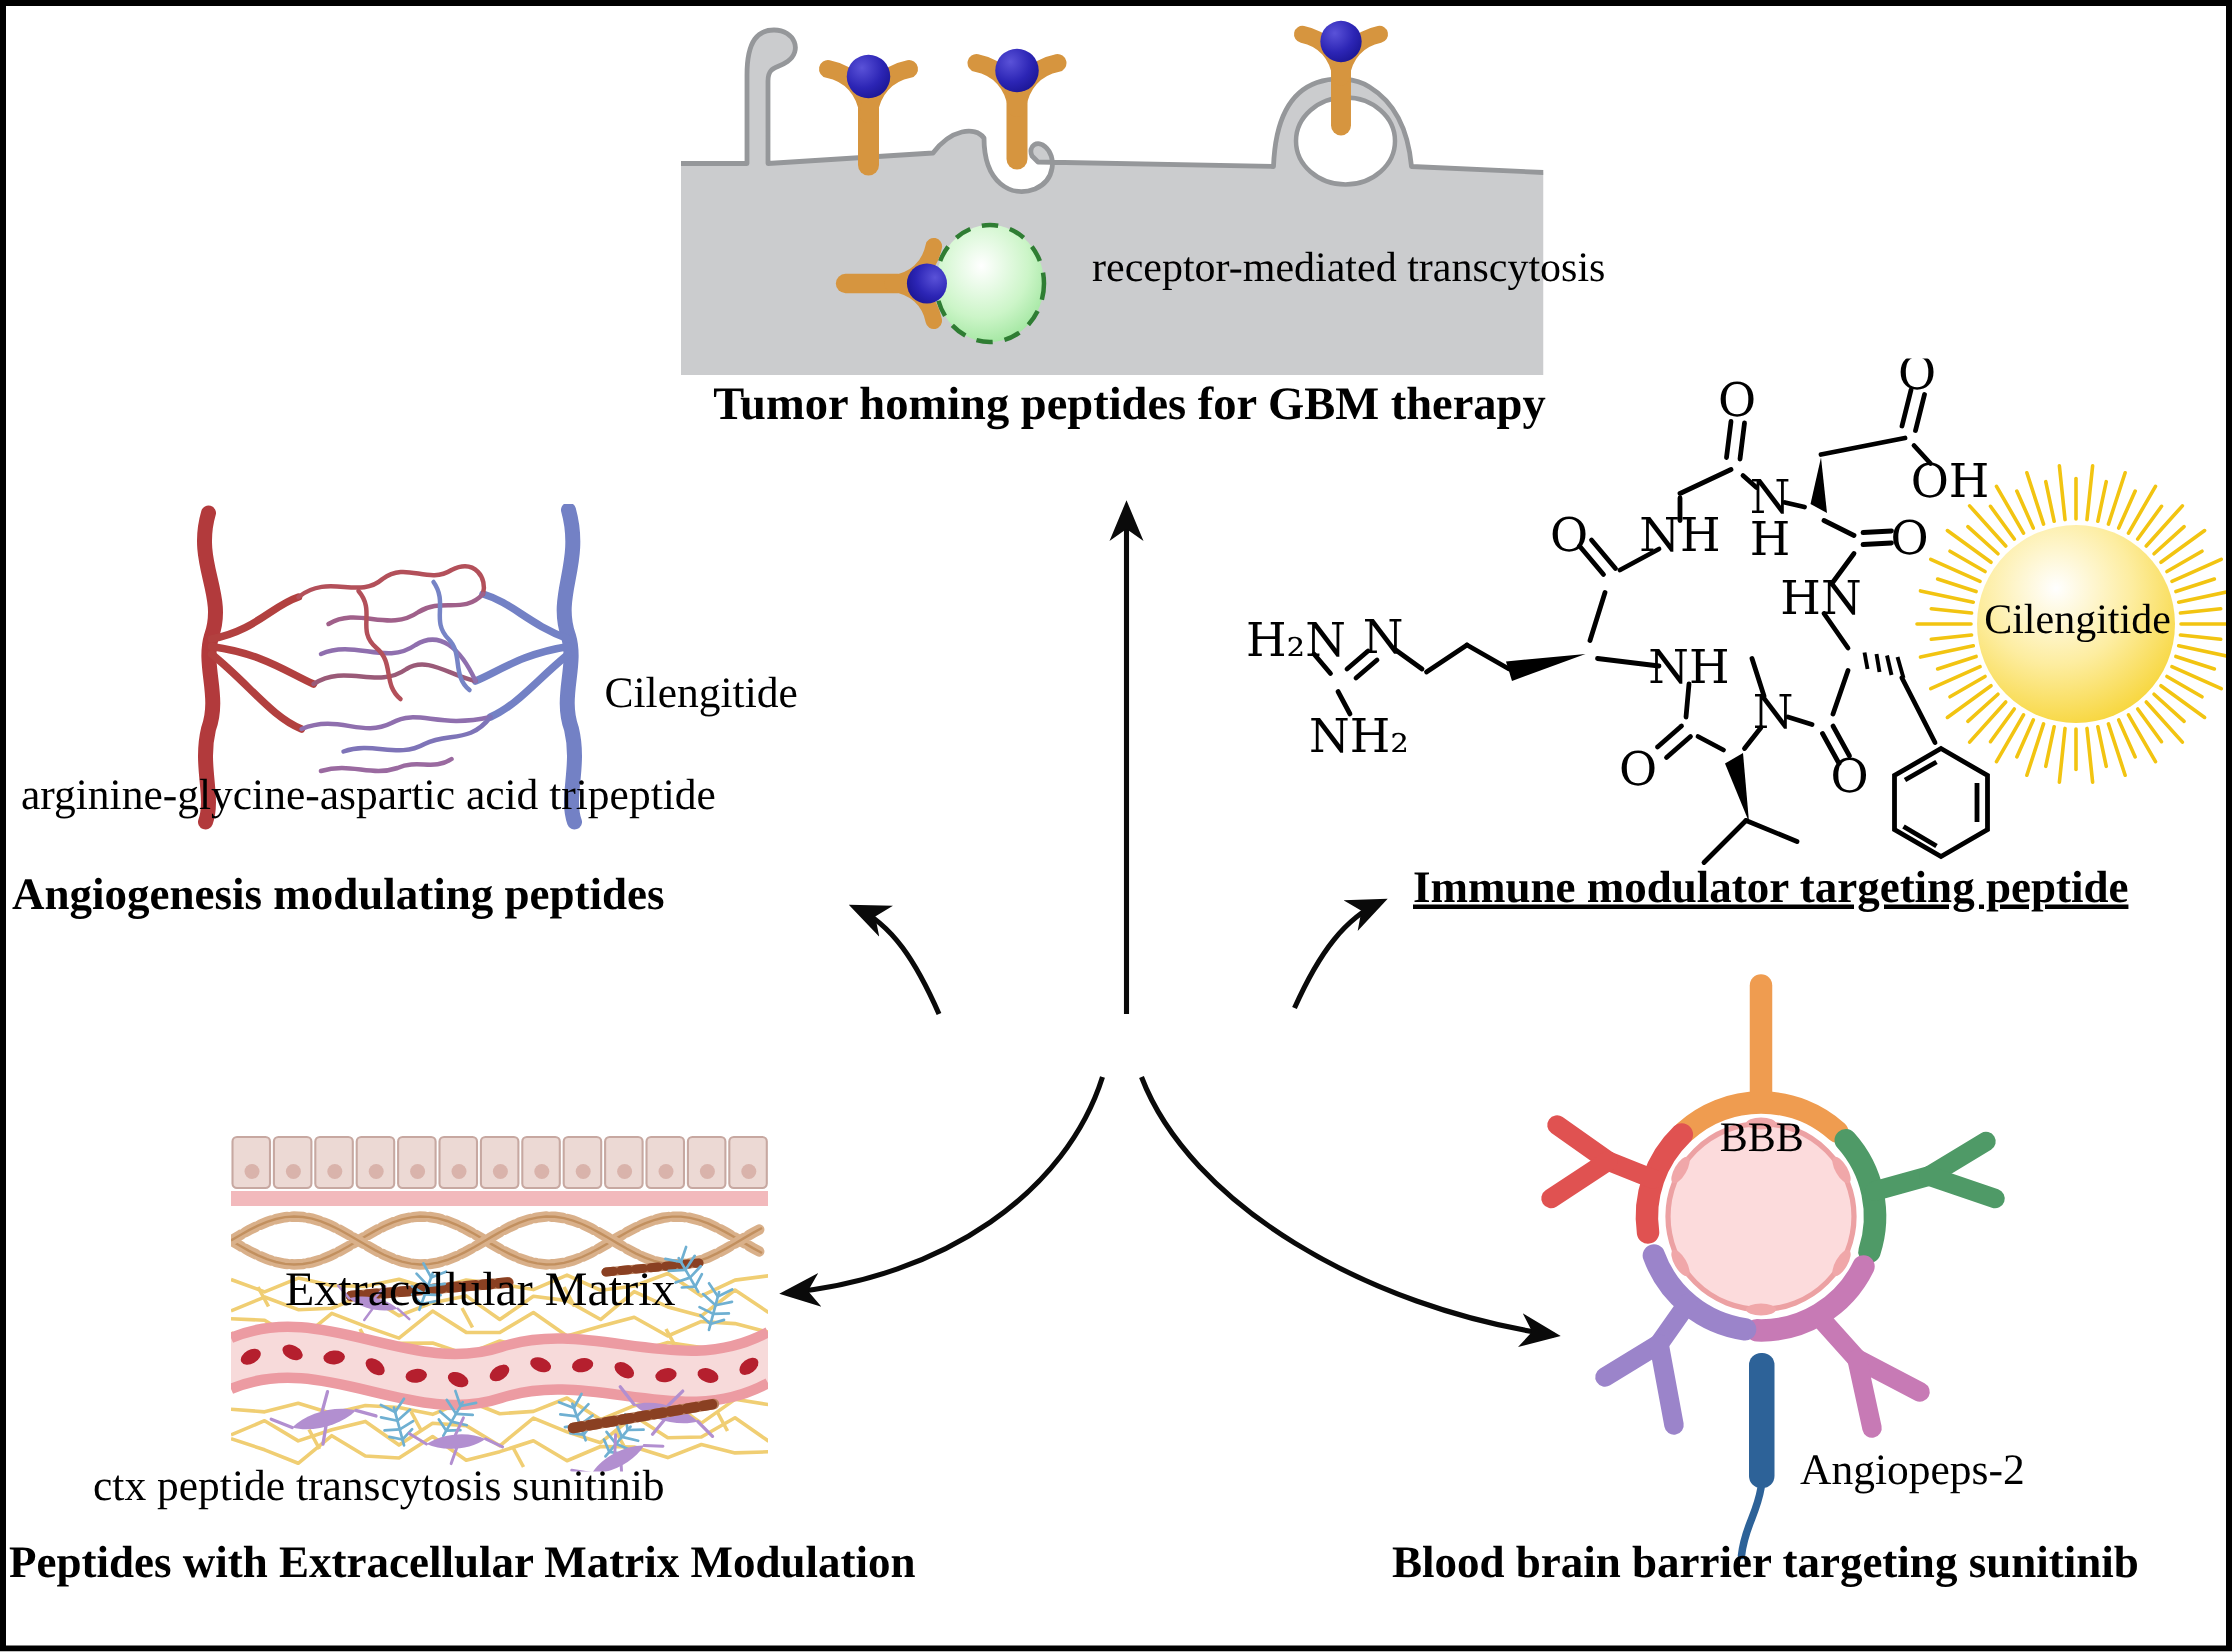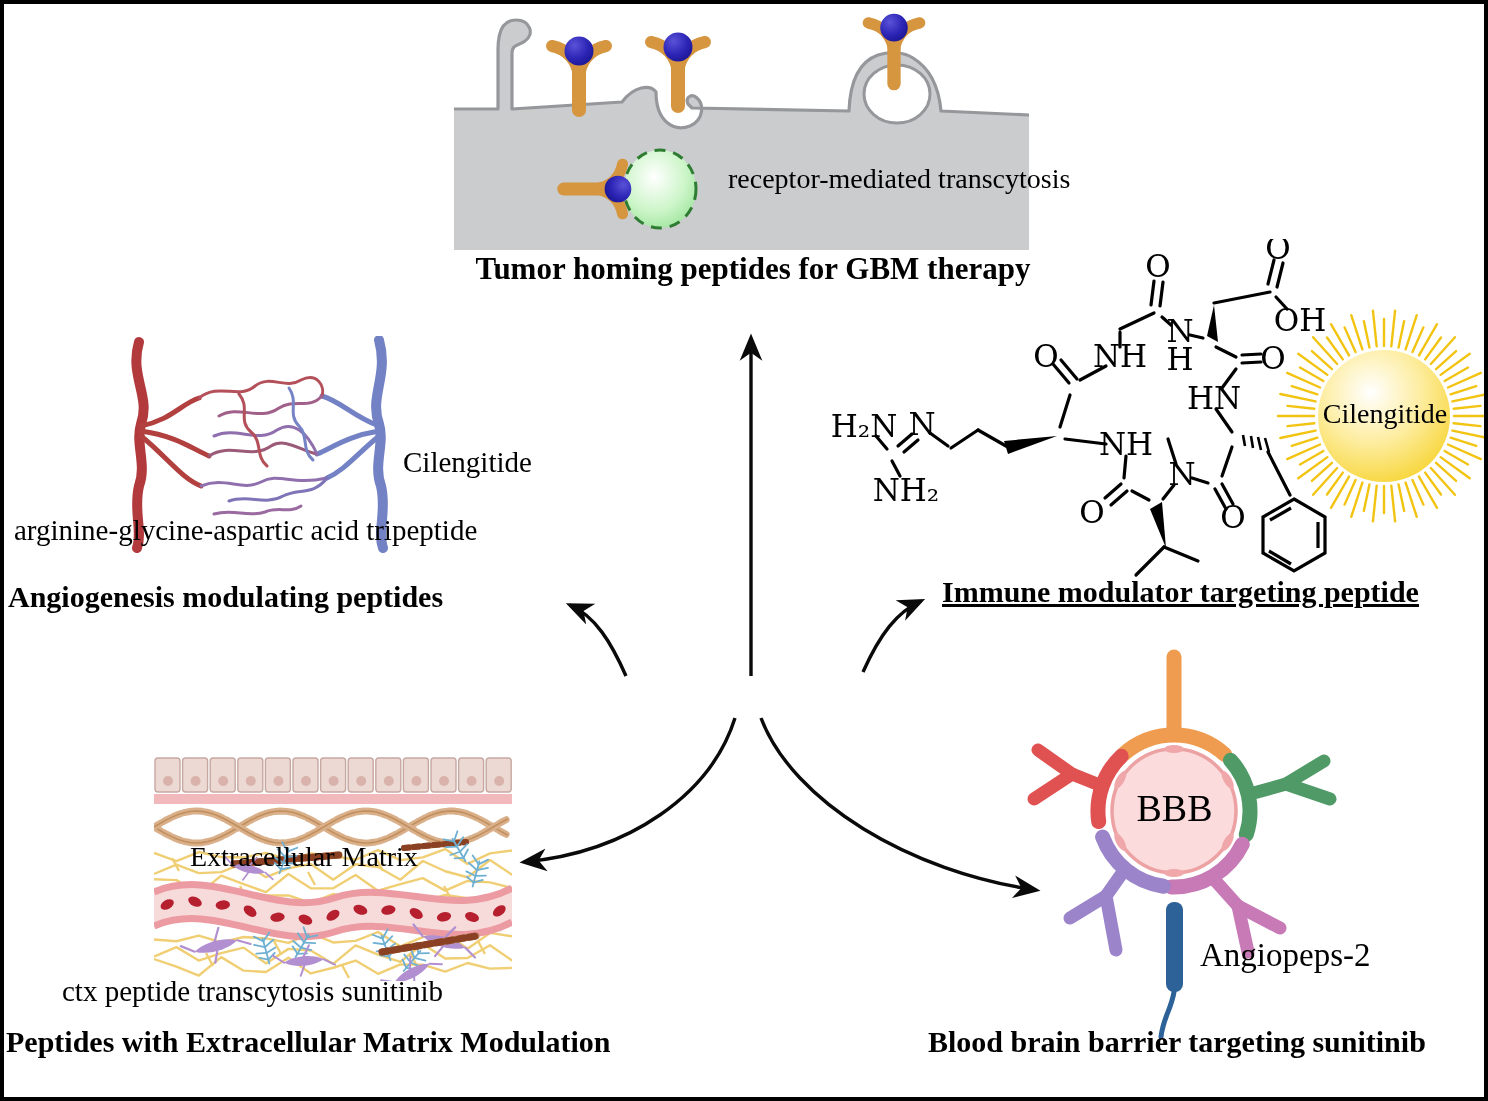--- a/index.html
+++ b/index.html
@@ -454,24 +454,24 @@
 
   <div class="lbl" style="left:10px;top:511px;font-size:29px;">arginine-glycine-aspartic acid tripeptide</div>
 
   <div class="lbl b" style="left:4px;top:576px;font-size:30px;">Angiogenesis modulating peptides</div>
 
   <div class="lbl ctr" style="left:1305px;top:395px;width:152px;font-size:28px;">Cilengitide</div>
 
   <div class="lbl b" style="left:938px;top:571px;font-size:30px;text-decoration:underline;">Immune modulator targeting peptide</div>
 
 
-  <div class="lbl" style="left:186px;top:838px;font-size:28px;">Extracellular Matrix</div>
+  <div class="lbl" style="left:186px;top:838px;font-size:32px;">Extracellular Matrix</div>
 
   <div class="lbl" style="left:58px;top:972px;font-size:29px;">ctx peptide transcytosis sunitinib</div>
 
   <div class="lbl b" style="left:2px;top:1021px;font-size:30px;">Peptides with Extracellular Matrix Modulation</div>
 
-  <div class="lbl ctr" style="left:1128px;top:784px;width:85px;font-size:38px;">BBB</div>
-
-  <div class="lbl" style="left:1196px;top:933px;font-size:33px;">Angiopeps-2</div>
+  <div class="lbl ctr" style="left:1128px;top:740px;width:85px;font-size:28px;">BBB</div>
+
+  <div class="lbl" style="left:1196px;top:961px;font-size:29px;">Angiopeps-2</div>
 
   <div class="lbl b" style="left:924px;top:1021px;font-size:30px;">Blood brain barrier targeting sunitinib</div>
 </div>
 
 </body></html>

